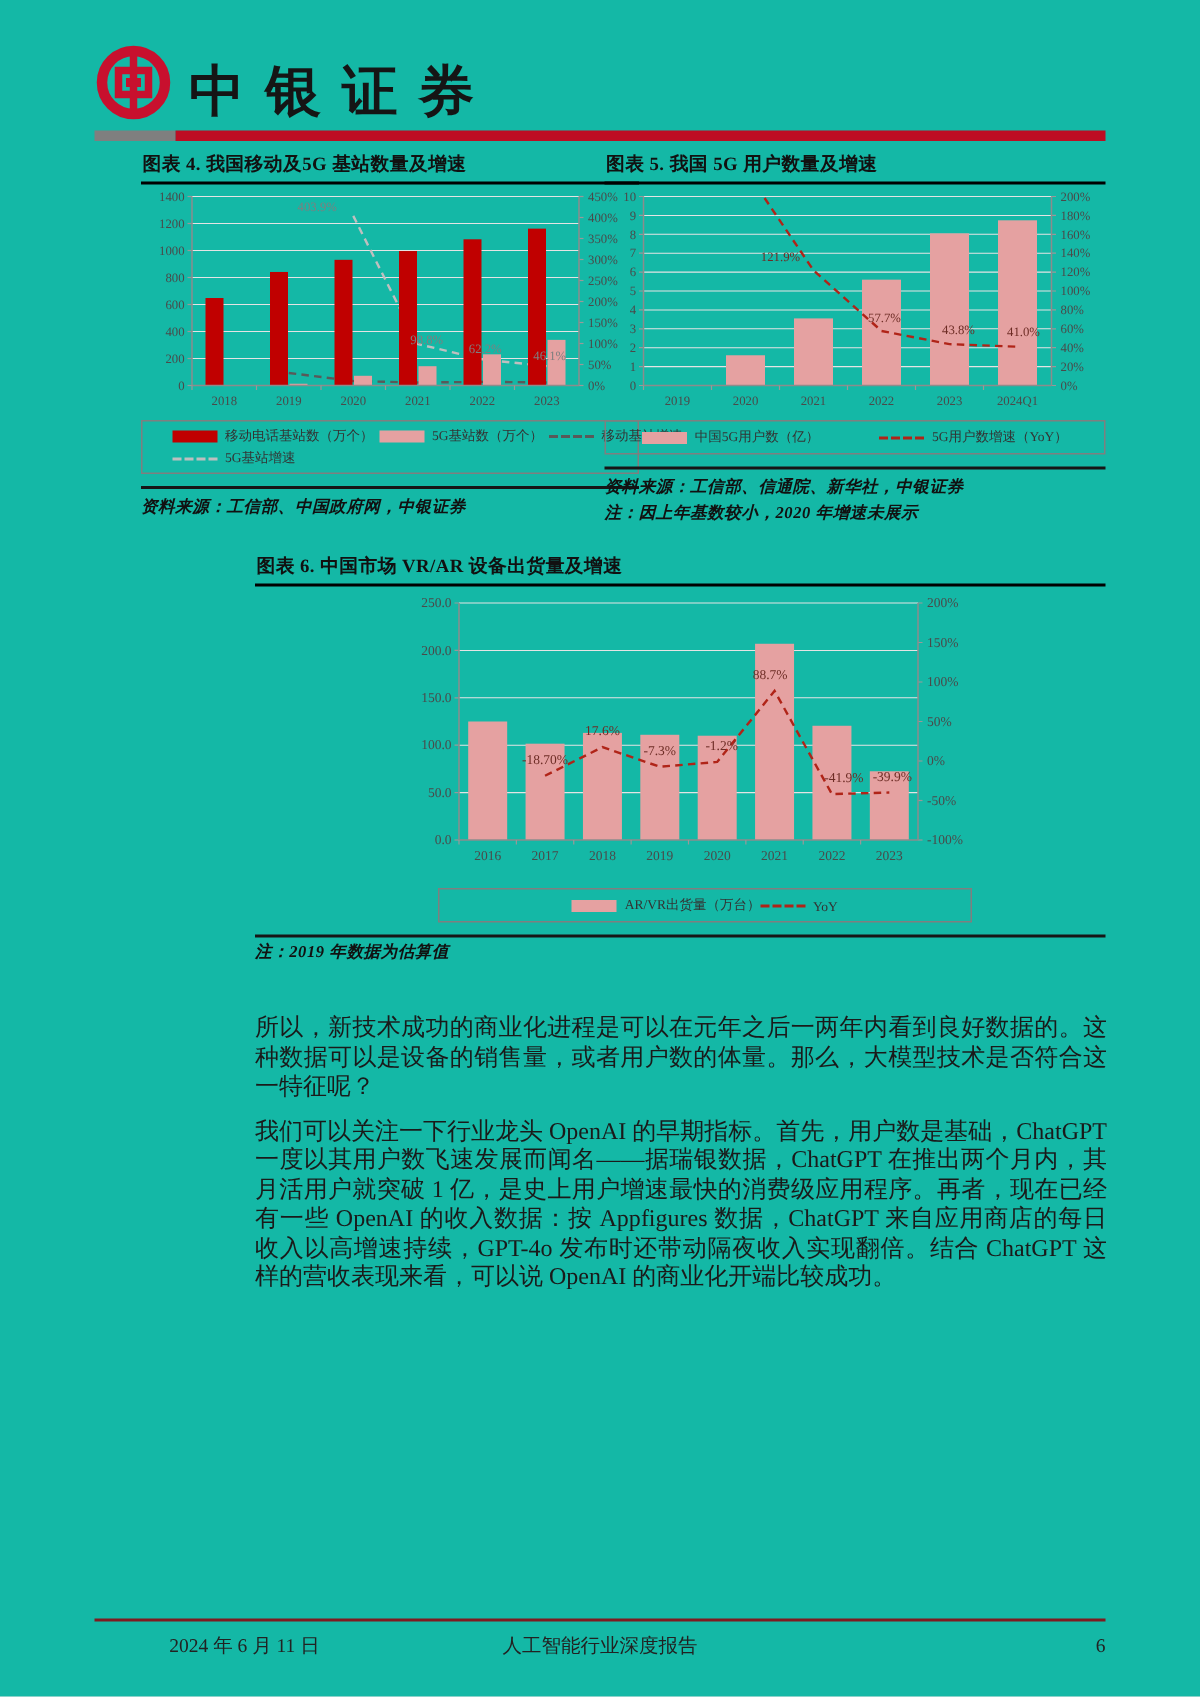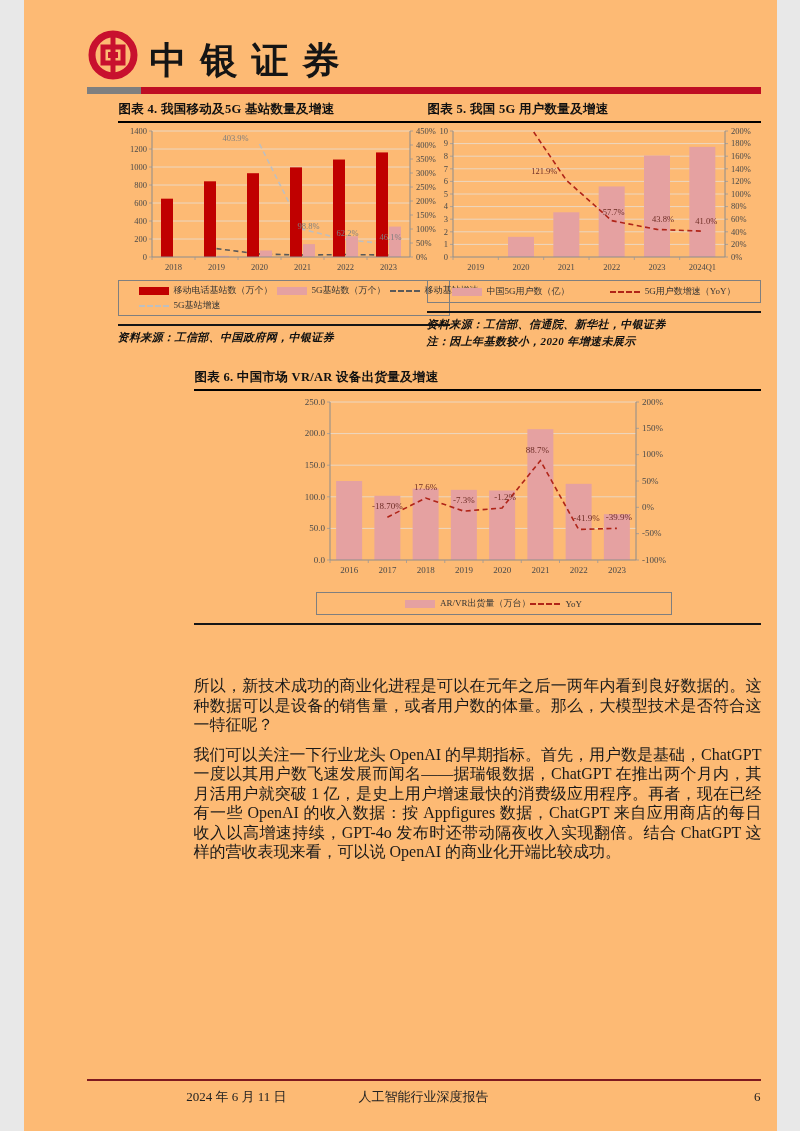--- a/index.html
+++ b/index.html
@@ -1,17 +1,17 @@
 <!DOCTYPE html>
 <html><head>
 <meta charset="utf-8">
 <style>
   html,body{margin:0;padding:0;background:#e8e8e8;}
-  .page{position:relative;width:740px;height:1131px;background:#fdba74;margin:0 auto;
-        font-family:"Liberation Serif","DejaVu Serif",serif;color:#111;overflow:hidden;padding-left:13px;}
+  .page{position:relative;width:800px;height:1131px;background:#14b8a6;margin:0 auto;
+        font-family:"Liberation Serif","DejaVu Serif",serif;color:#111;overflow:hidden;}
 
   
   .brand{position:absolute;left:126px;top:36px;font-size:37px;font-weight:bold;
          letter-spacing:14px;color:#151515;}
   .logo{position:absolute;left:62px;top:28px;}
   .topbar{position:absolute;left:63px;top:87px;width:674px;height:7px;display:flex;}
   .topbar .seg-gray{width:54px;height:100%;background:#7f7f7f;}
   .topbar .seg-red{flex:1;height:100%;background:#be0d23;}
 
   
@@ -34,21 +34,21 @@
   #panelC .legend{width:346px;margin-left:122px;justify-content:center;}
 
   
   .bodytext{position:absolute;left:170px;top:676px;width:568px;font-size:16px;
             line-height:19.5px;text-align:justify;color:#1a1a1a;}
   .bodytext p{margin:0 0 10px 0;}
 
   
   .footer{position:absolute;left:63px;top:1079px;width:674px;border-top:2px solid #7e1a20;
           padding-top:7px;display:flex;align-items:baseline;font-size:13px;color:#222;}
-  .footer .f-left{width:200px;text-align:right;}
+  .footer .f-left{width:200px;text-align:center;}
   .footer .f-center{flex:1;text-align:center;}
   .footer .f-right{width:200px;text-align:right;}
 </style>
 </head>
 <body>
 
 <div class="page">
 
   <svg class="logo" width="54" height="54" viewBox="0 0 54 54">
     <circle cx="27" cy="27" r="21" fill="none" stroke="#c8102e" stroke-width="7"></circle>
@@ -335,20 +335,21 @@
         <span class="legend-item">
           <span class="sw-bar" style="background: rgb(229, 161, 161);"></span>
           <span>AR/VR出货量（万台）</span>
         </span>
         <span class="legend-item">
           <span class="sw-line" style="color: rgb(176, 36, 24);"></span>
           <span>YoY</span>
         </span>
       </div>
     <div class="rule"></div>
+    <div class="fig-note">注：2019 年数据为估算值</div>
   </div>
 
   <div class="bodytext">
     <p>所以，新技术成功的商业化进程是可以在元年之后一两年内看到良好数据的。这种数据可以是设备的销售量，或者用户数的体量。那么，大模型技术是否符合这一特征呢？</p>
     <p>我们可以关注一下行业龙头 OpenAI 的早期指标。首先，用户数是基础，ChatGPT 一度以其用户数飞速发展而闻名——据瑞银数据，ChatGPT 在推出两个月内，其月活用户就突破 1 亿，是史上用户增速最快的消费级应用程序。再者，现在已经有一些 OpenAI 的收入数据：按 Appfigures 数据，ChatGPT 来自应用商店的每日收入以高增速持续，GPT-4o 发布时还带动隔夜收入实现翻倍。结合 ChatGPT 这样的营收表现来看，可以说 OpenAI 的商业化开端比较成功。</p>
   </div>
 
   <div class="footer">
     <span class="f-left">2024 年 6 月 11 日</span>
     <span class="f-center">人工智能行业深度报告</span>

